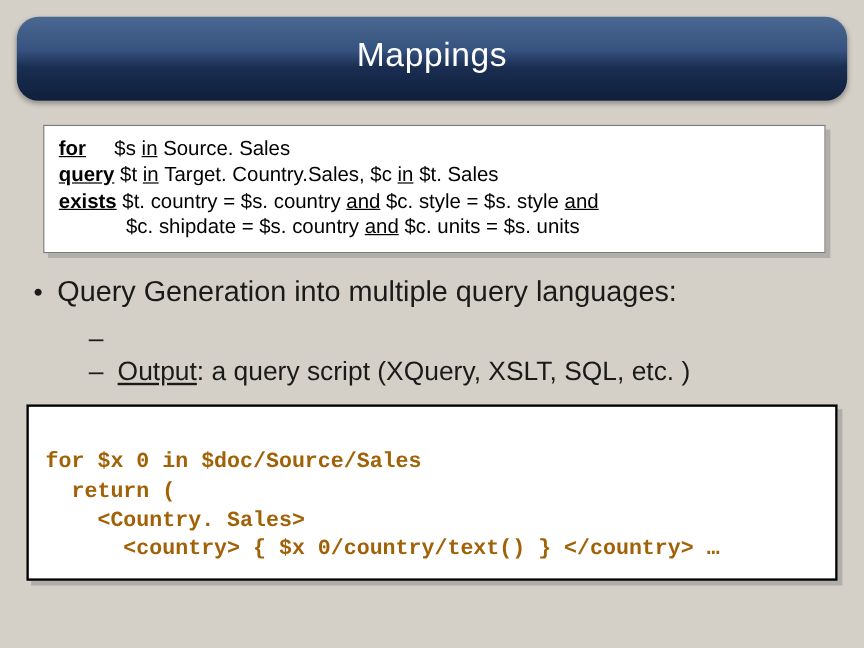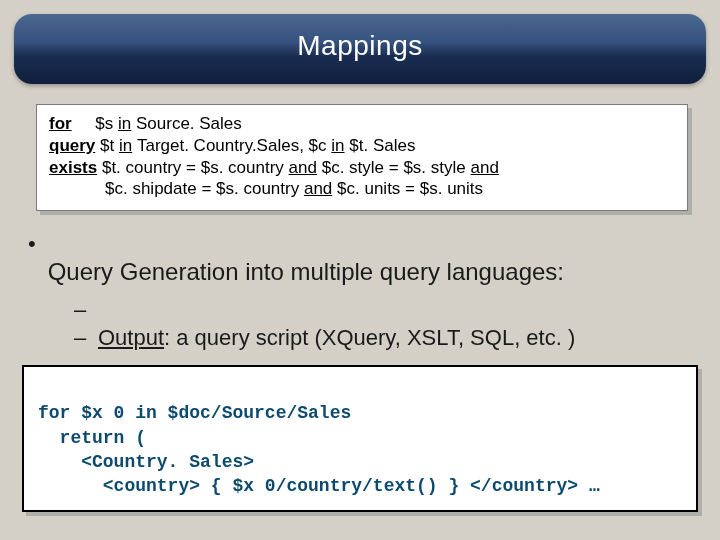--- a/index.html
+++ b/index.html
@@ -46,41 +46,41 @@
     margin: 6px 28px 12px 28px;
     font-size: 24px;
     color: #1a1a1a;
   }
   .bullets .main-item {
     display: flex;
     gap: 12px;
     margin-bottom: 8px;
   }
   .bullets .main-item .bullet { font-size: 22px; line-height: 1.2; margin-top: 2px; }
-  .bullets .main-item .text { line-height: 1.25; margin-top: 28px; }
+  .bullets .main-item .text { line-height: 1.25; }
   .sublist { margin: 10px 0 0 46px; }
   .sublist .sub-item {
     display: flex;
     gap: 10px;
     font-size: 22px;
     margin-bottom: 2px;
   }
   .sublist .dash { width: 14px; }
   .sublist .u { text-decoration: underline; }
   .code-box {
     margin: 14px 22px 0 22px;
     background: #ffffff;
     border: 2px solid #000;
     box-shadow: 4px 4px 0 #b0aea8;
     padding: 10px 14px 12px;
     font-family: "Courier New", Courier, monospace;
     font-size: 18px;
     font-weight: bold;
     line-height: 1.35;
-    color: #0c4a6e;
+    color: #a16207;
     white-space: pre;
     overflow: hidden;
   }
   .code-box .nowrap { white-space: pre; }
 </style>
 </head>
 <body>
 
 <div class="title-band">
   <h1>Mappings</h1>

